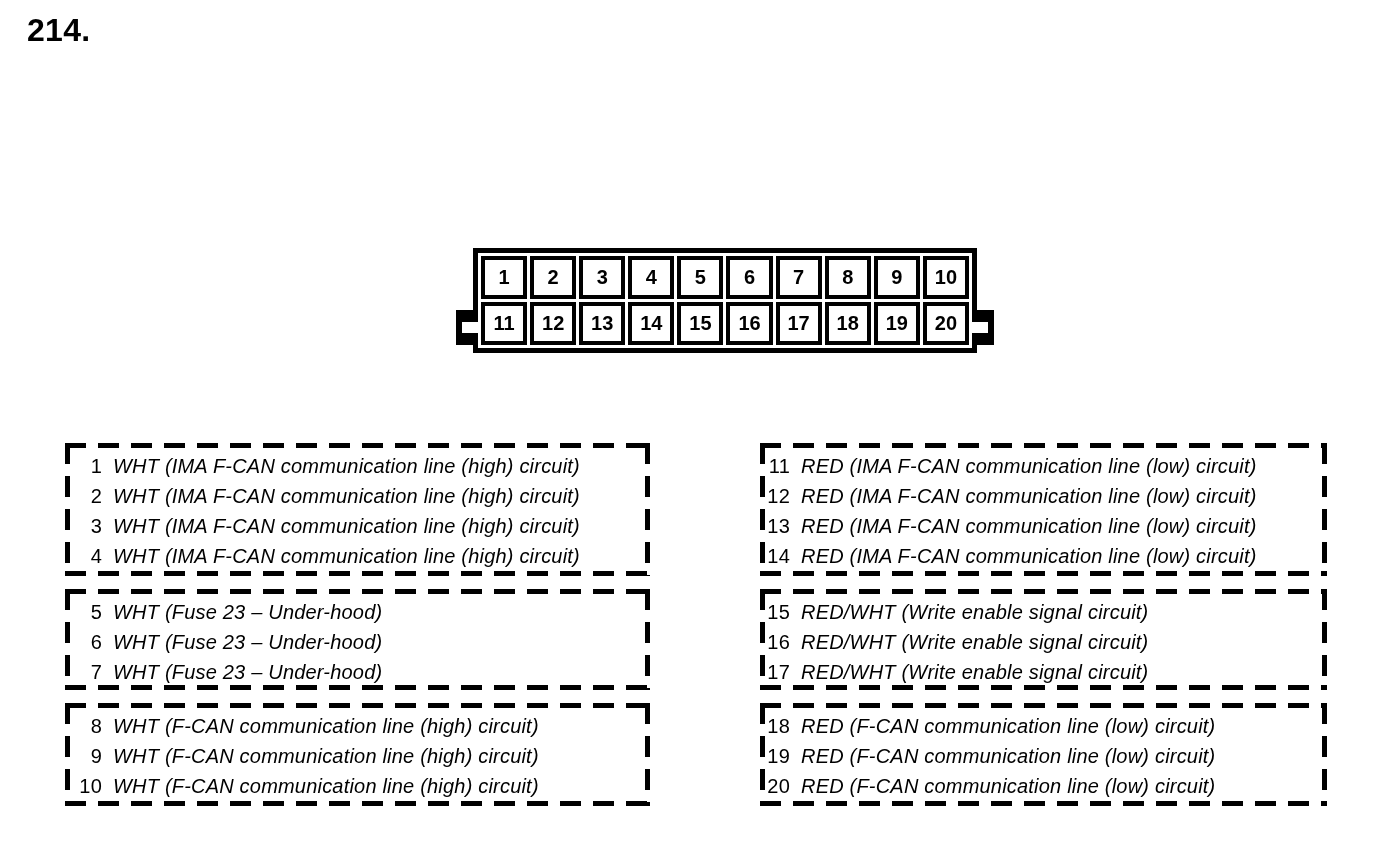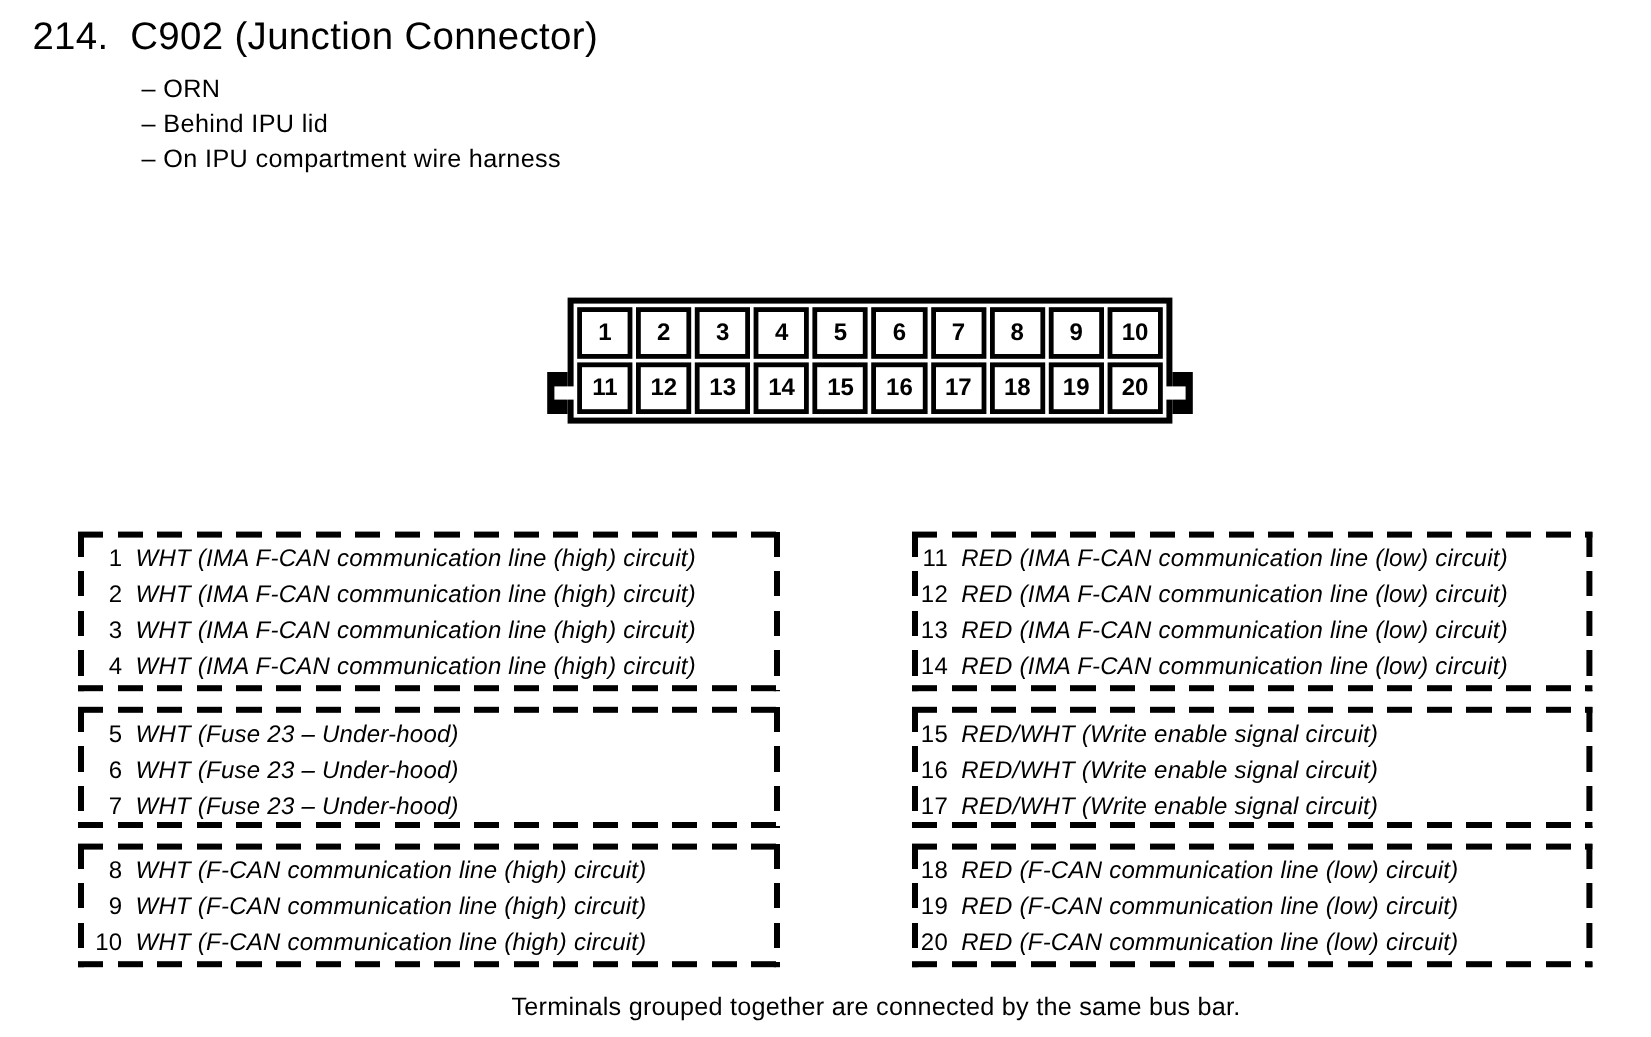--- a/index.html
+++ b/index.html
@@ -4,21 +4,21 @@
 <style>
   html,body{margin:0;padding:0;background:#fff;}
   .page{
     position:relative;width:1376px;height:864px;background:#fff;overflow:hidden;
     font-family:"Liberation Sans","DejaVu Sans",sans-serif;color:#000;
   }
 
   
   .heading{
     position:absolute;left:27px;top:12px;display:flex;gap:18px;
-    font-size:32px;font-weight:normal;line-height:36px;letter-spacing:.3px;justify-content:center;
+    font-size:32px;font-weight:bold;line-height:36px;letter-spacing:.3px;justify-content:center;
   }
   .bullets{
     position:absolute;left:118px;top:60px;margin:0;padding:0;list-style:none;
     font-size:21px;line-height:29px;letter-spacing:.3px;
   }
 
   
   .connector{
     position:absolute;left:473px;top:248px;width:504px;height:105px;
     box-sizing:border-box;border:5px solid #000;background:#fff;
@@ -68,28 +68,22 @@
     font-size:21px;white-space:nowrap;letter-spacing:.2px;
   }
 </style>
 </head>
 <body>
 
 <div class="page">
 
   <div class="heading">
     <span>214.</span>
-    <span>C902 (Junction Connector)</span>
   </div>
 
-  <ul class="bullets">
-      <li class="bullet-item">– ORN</li>
-      <li class="bullet-item">– Behind IPU lid</li>
-      <li class="bullet-item">– On IPU compartment wire harness</li>
-    </ul>
 
   <div class="connector">
     <div class="tab tab-left"></div>
     <div class="tab tab-right"></div>
     <div class="pin-row">
         <div class="pin-cell">1</div>
         <div class="pin-cell">2</div>
         <div class="pin-cell">3</div>
         <div class="pin-cell">4</div>
         <div class="pin-cell">5</div>
@@ -203,15 +197,14 @@
           <span class="pin">19</span>
           <span class="desc">RED (F-CAN communication line (low) circuit)</span>
         </div>
         <div class="trow">
           <span class="pin">20</span>
           <span class="desc">RED (F-CAN communication line (low) circuit)</span>
         </div>
       </div>
     </div>
 
-  <div class="footer">Terminals grouped together are connected by the same bus bar.</div>
 
 </div>
 
 </body></html>

